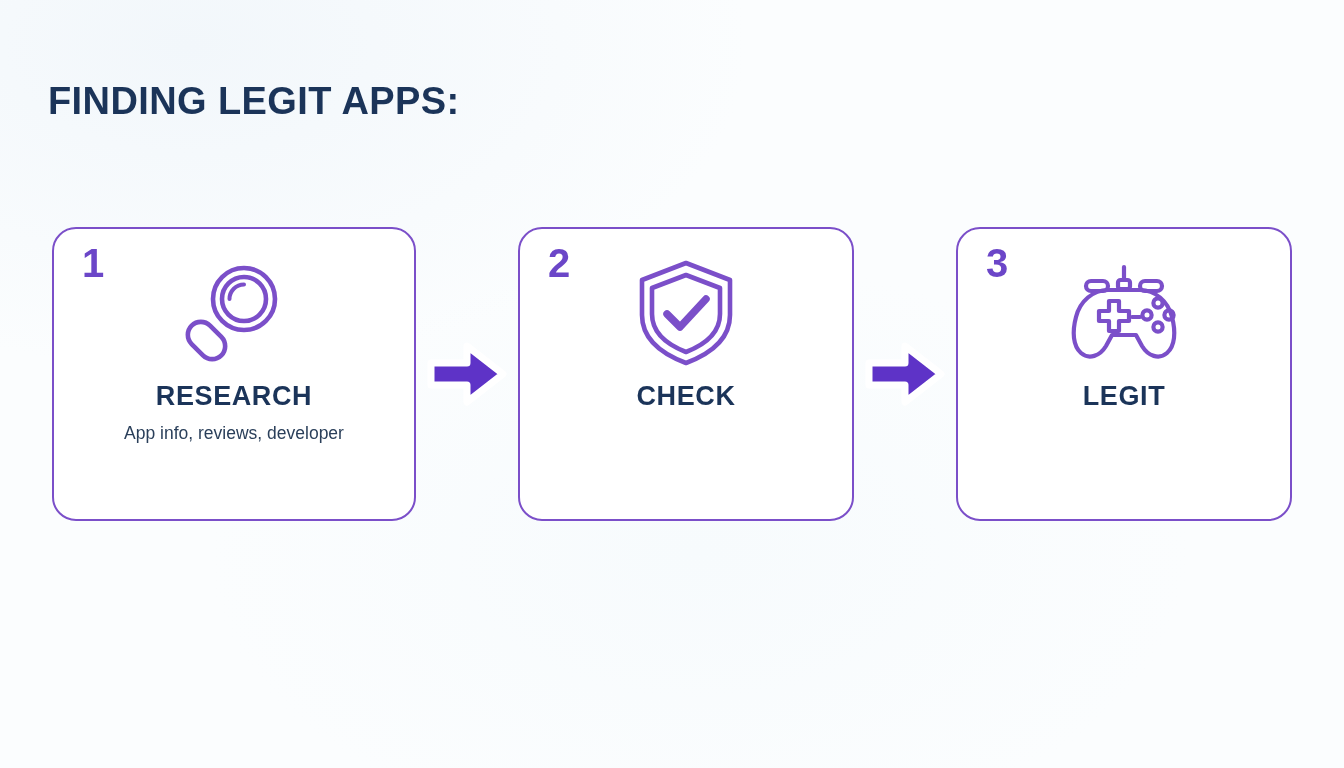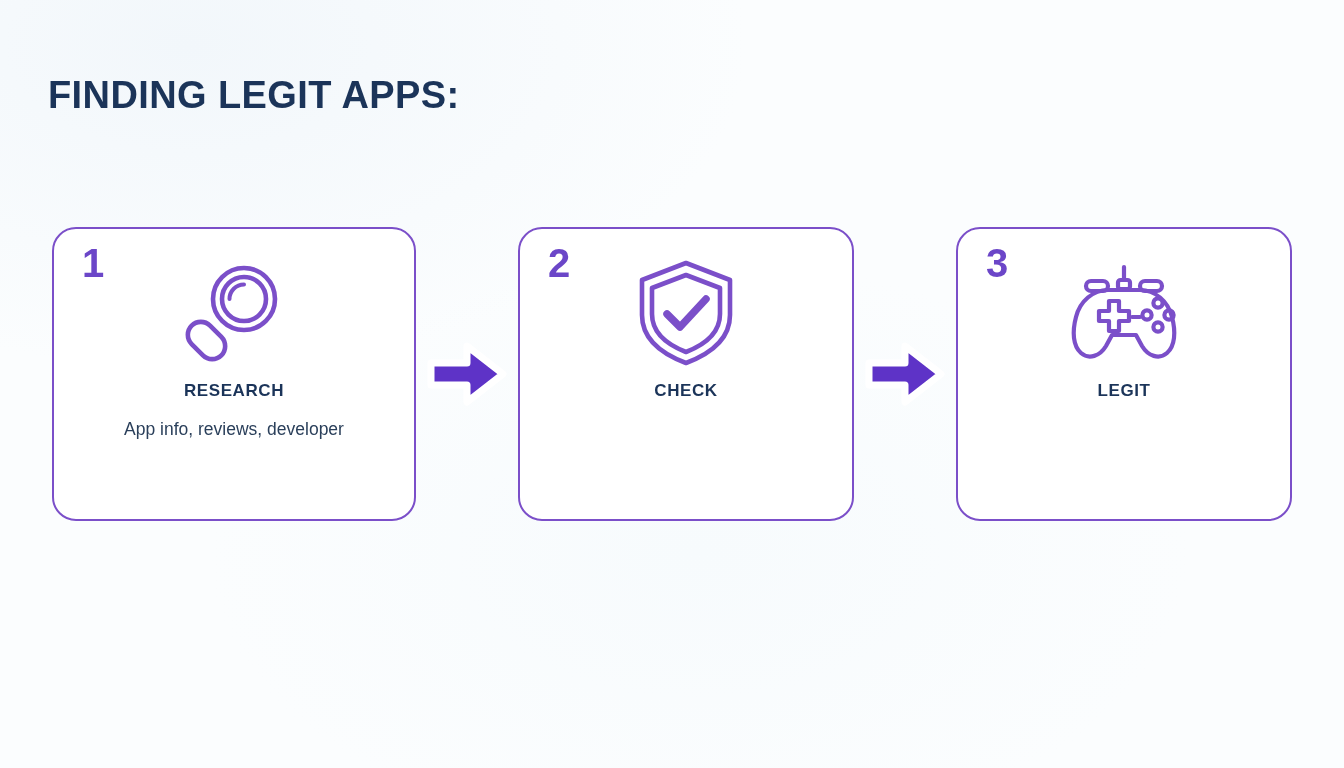--- a/index.html
+++ b/index.html
@@ -23,21 +23,21 @@
     background:
       radial-gradient(900px 520px at 14% 6%, #f2f7fb 0%, rgba(242,247,251,0) 62%),
       radial-gradient(700px 420px at 52% 72%, #f7fbfd 0%, rgba(247,251,253,0) 70%);
     pointer-events: none;
   }
 
   
   .title {
     position: absolute;
     left: 48px;
-    top: 70px;
+    top: 76px;
     color: #1b3459;
     font-size: 38px;
     font-weight: bold;
     line-height: 1.32;
     letter-spacing: 0.4px;
   }
   .title-line { display: block; white-space: nowrap; }
 
   
   .flow {
@@ -81,33 +81,33 @@
     width: 100%;
     display: flex;
     align-items: center;
     justify-content: center;
     padding-top: 18px;
   }
   .icon-wrap svg { display: block; }
 
   .card-title {
     color: #1b3459;
-    font-size: 17px;
+    font-size: 27px;
     font-weight: bold;
     letter-spacing: 0.6px;
     text-align: right;
     margin-top: 2px;
   }
 
   .card-sub {
     color: #2a3f5a;
     font-size: 17.5px;
     line-height: 1.45;
     text-align: center;
-    margin-top: 16px;
+    margin-top: 9px;
     padding: 0 14px;
     white-space: pre-line;
   }
 
   
   .arrow {
     flex: 0 0 auto;
     width: 86px;
     height: 74px;
     display: flex;

